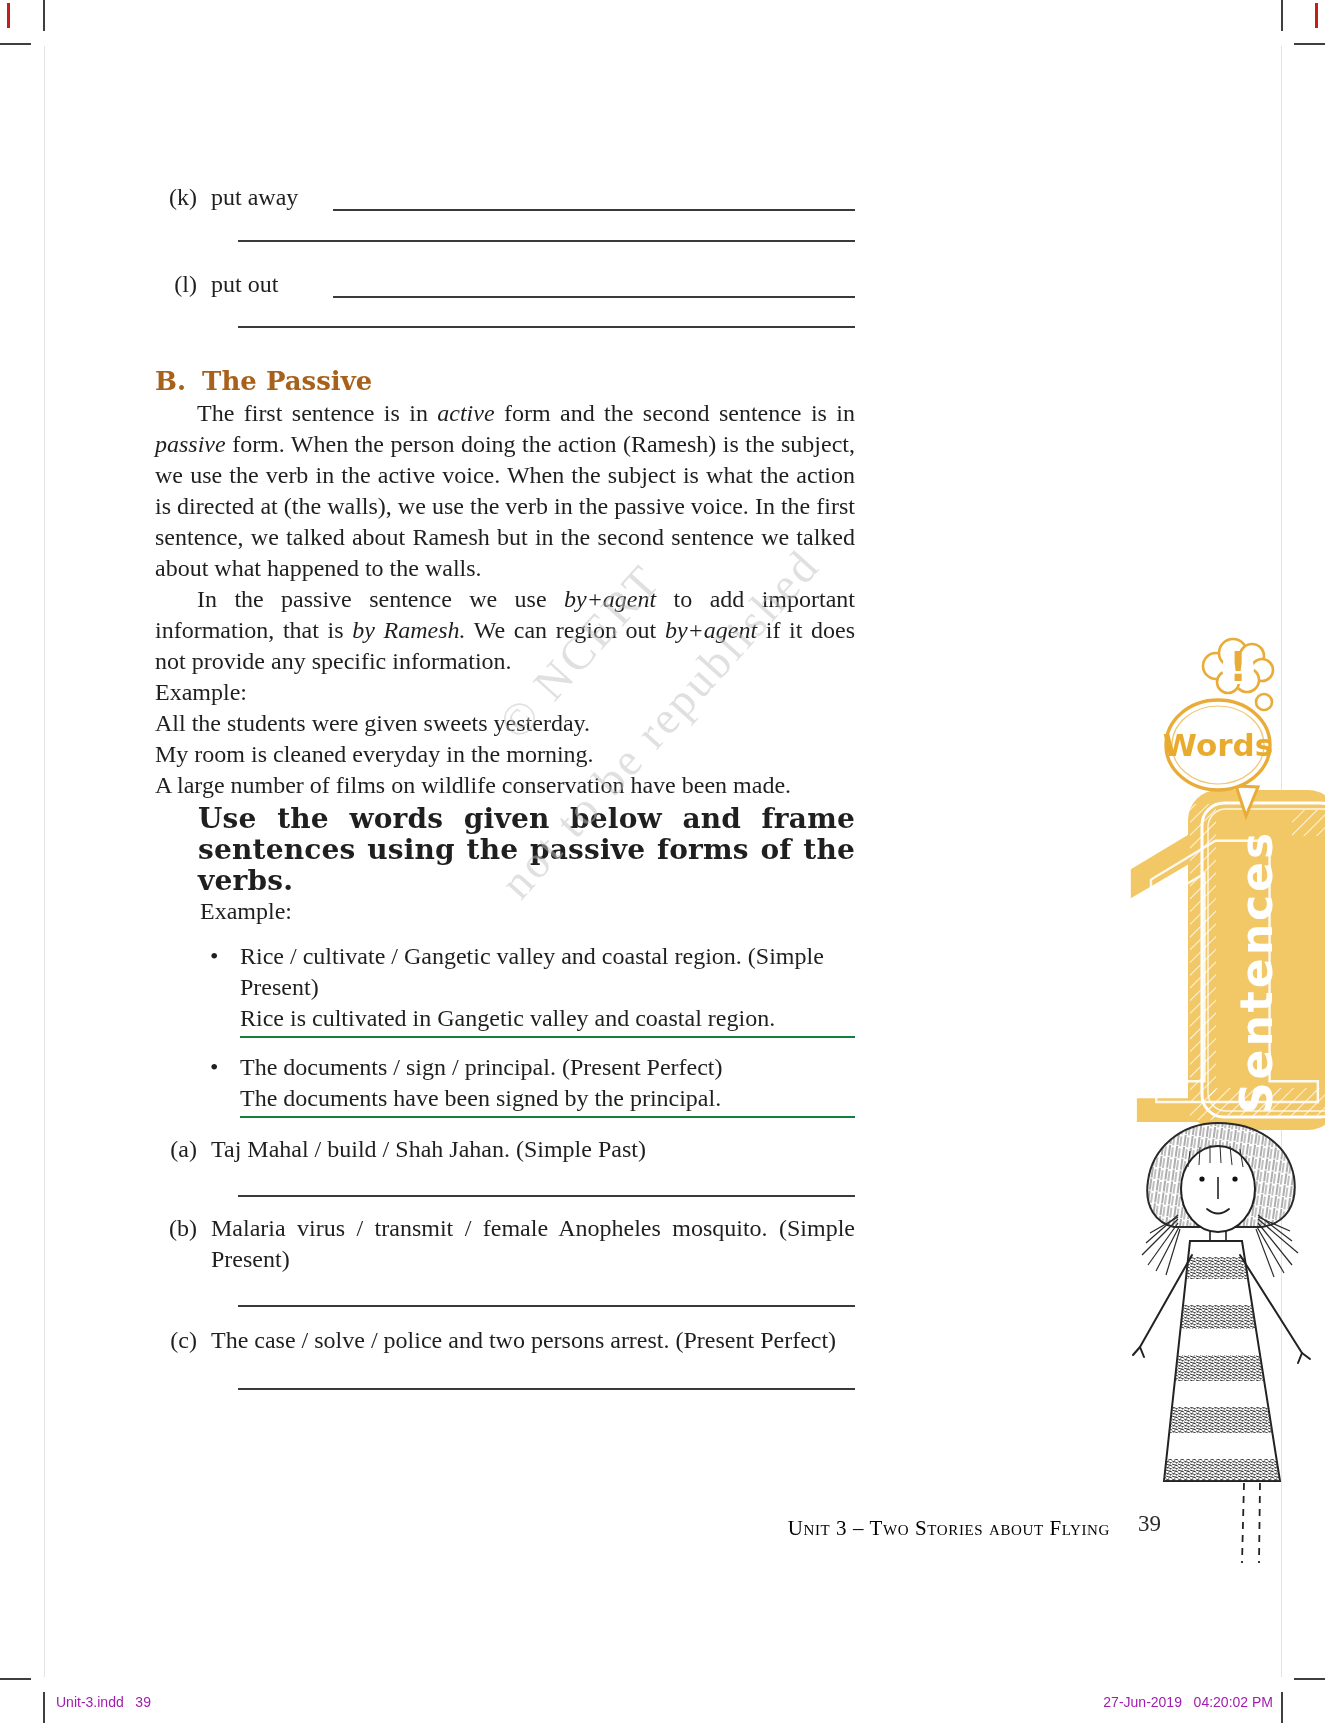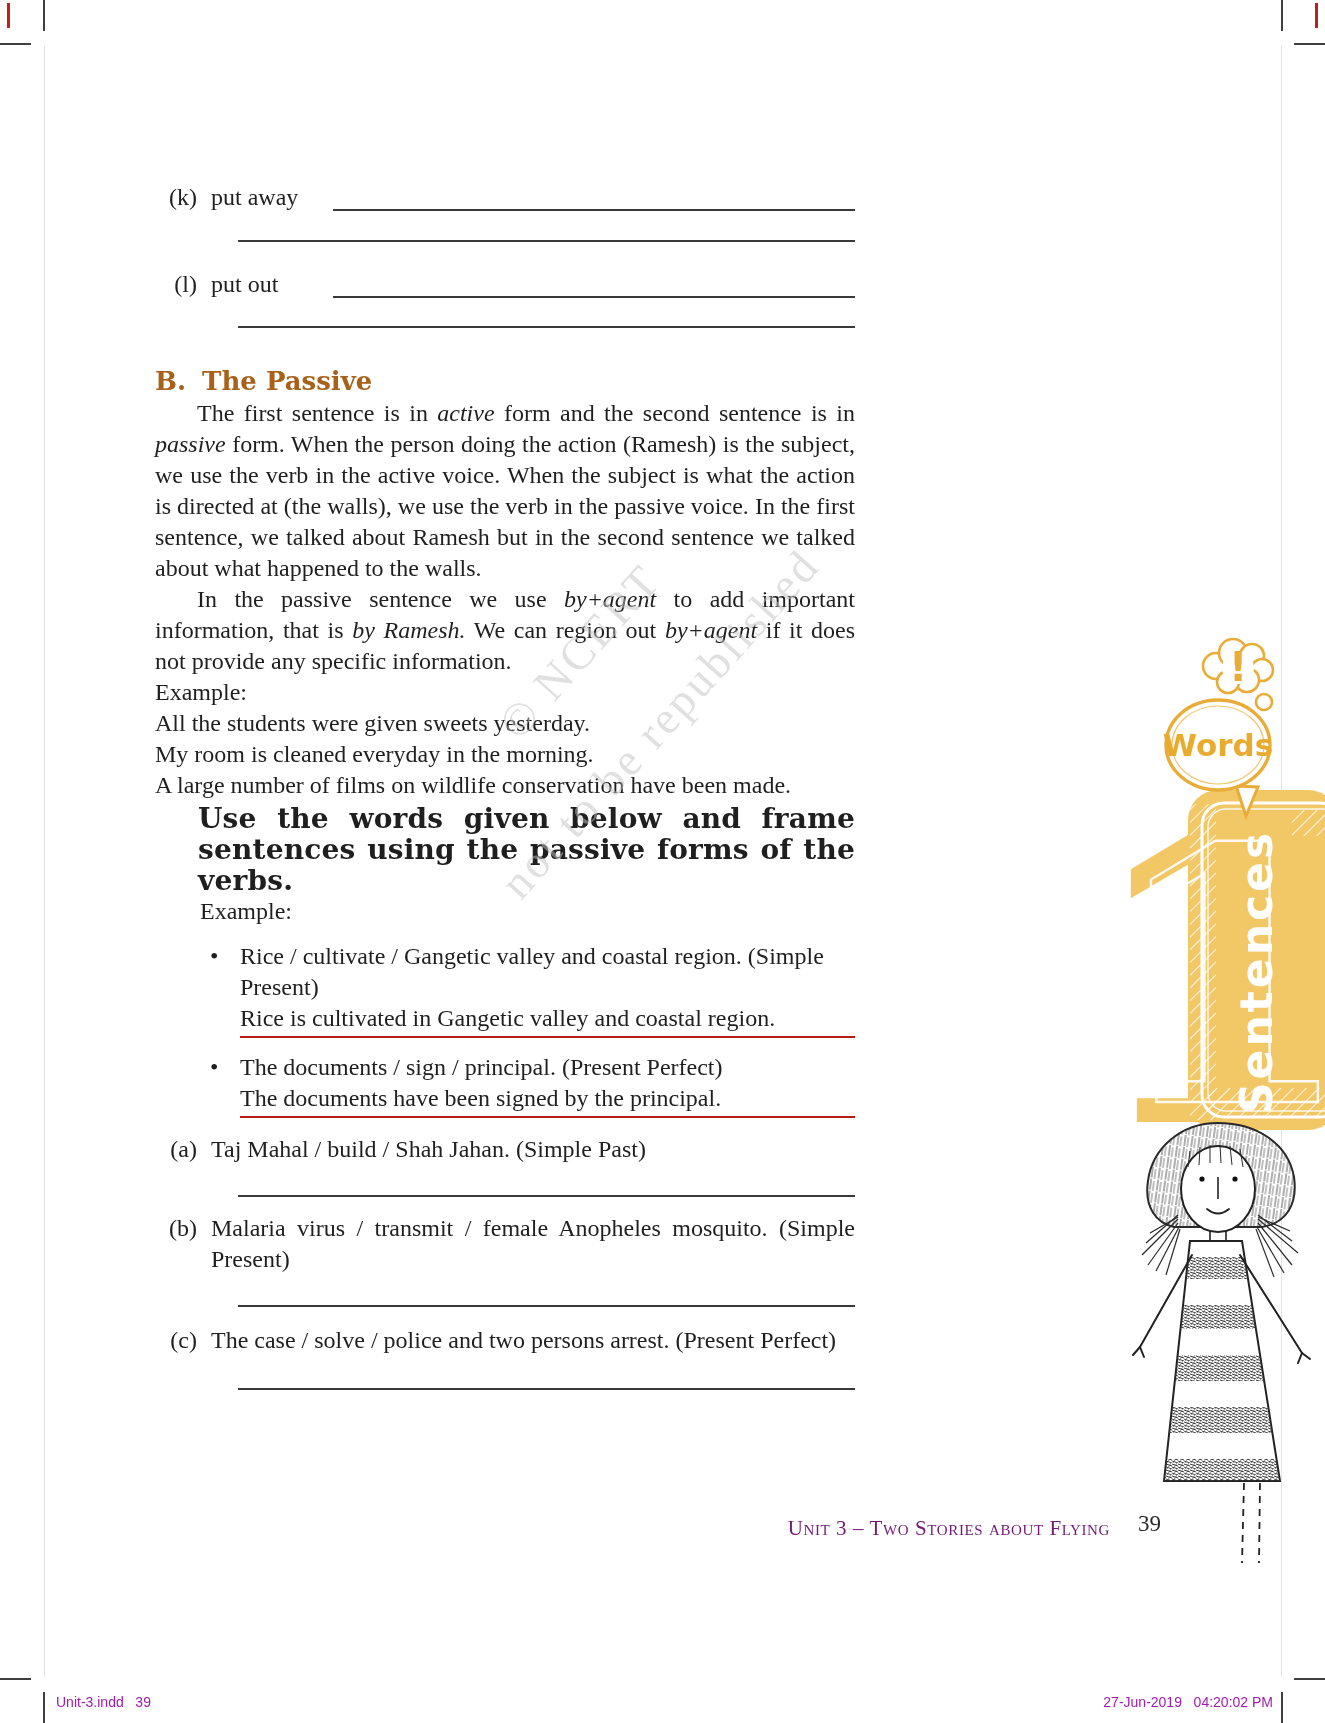--- a/index.html
+++ b/index.html
@@ -32,37 +32,37 @@
   .para{font-size:24px;line-height:31px;text-align:justify;text-indent:42px;}
   .plain{font-size:24px;line-height:31px;}
   .instruction{font-family:"DejaVu Serif",serif;font-weight:700;font-size:28px;
                line-height:31px;text-align:justify;margin-top:2px;letter-spacing:.2px;margin-left:43px;}
   .examples-h{font-size:24px;line-height:31px;margin-left:45px;}
 
   .bullet{display:flex;margin-top:14px;}
   .bullet .dot{width:30px;margin-left:55px;font-size:24px;line-height:31px;}
   .bullet .bwrap{flex:1;}
   .bullet .bprompt{font-size:24px;line-height:31px;text-align:justify;}
-  .bullet .banswer{font-size:24px;line-height:31px;border-bottom:2px solid #b91c1c;
+  .bullet .banswer{font-size:24px;line-height:31px;border-bottom:2px solid #15803d;
                    display:block;padding-bottom:2px;}
 
   .litem{display:flex;margin-top:16px;}
   .litem .llabel{width:42px;text-align:right;margin-right:14px;font-size:24px;line-height:31px;}
   .litem .ltext{flex:1;font-size:24px;line-height:31px;text-align:justify;}
   .ans-line{margin-left:83px;border-bottom:2px solid #3a3a3a;height:0;margin-top:30px;}
   .ans-line.c{margin-top:32px;}
 
   
   .wm{position:absolute;left:300px;top:580px;width:640px;z-index:3;
       transform:rotate(-48deg);text-align:center;color:#c3c3c3;opacity:.5;
       font-size:46px;letter-spacing:3px;line-height:108px;pointer-events:none;}
 
   
   .footer-title{position:absolute;left:690px;top:1516px;width:420px;text-align:right;
-      font-variant:small-caps;font-size:21px;letter-spacing:.6px;color:#701a75;z-index:2;}
+      font-variant:small-caps;font-size:21px;letter-spacing:.6px;color:#000000;z-index:2;}
   .footer-page{position:absolute;left:1138px;top:1511px;font-size:23px;color:#2b2b2b;z-index:2;}
 
   
   .imprint{position:absolute;top:1694px;font-family:"Liberation Sans",sans-serif;
            font-size:14px;color:#a21caf;white-space:pre;z-index:2;}
   .imprint.l{left:56px;} .imprint.r{right:52px;text-align:right;}
 
   .decor-svg{position:absolute;z-index:1;}
 </style>
 </head>

